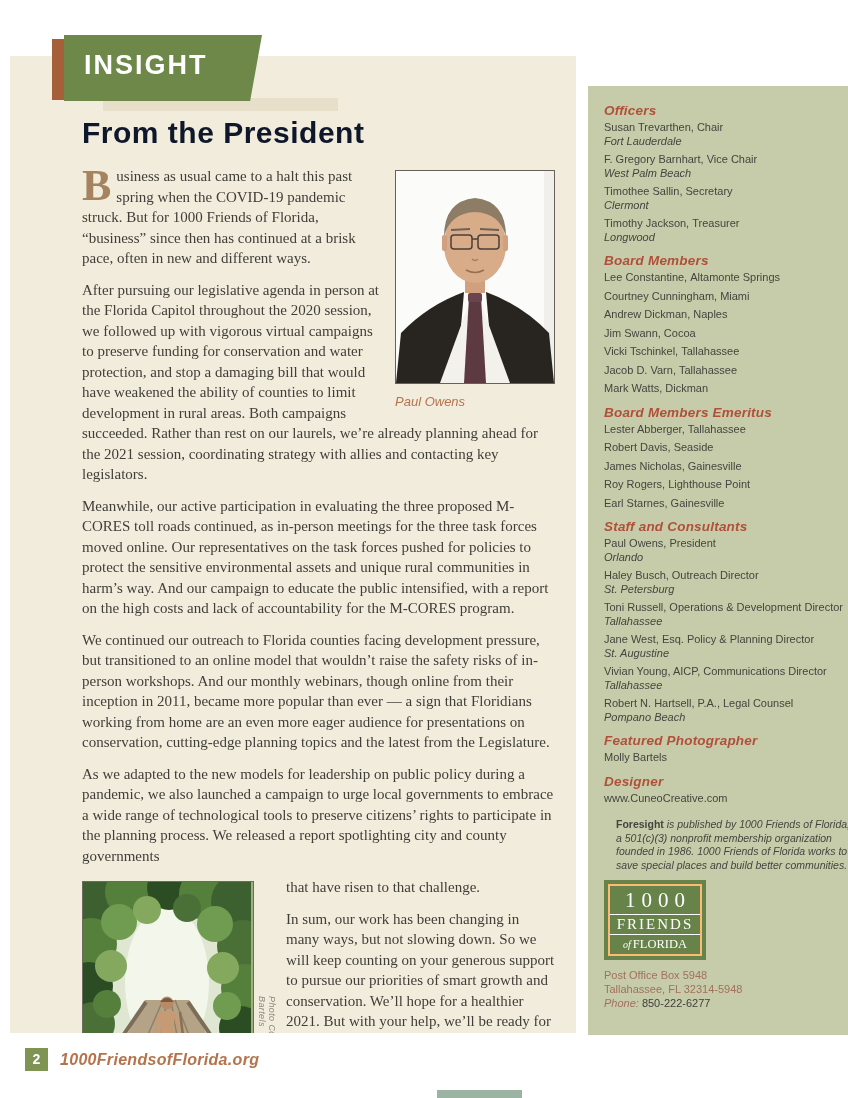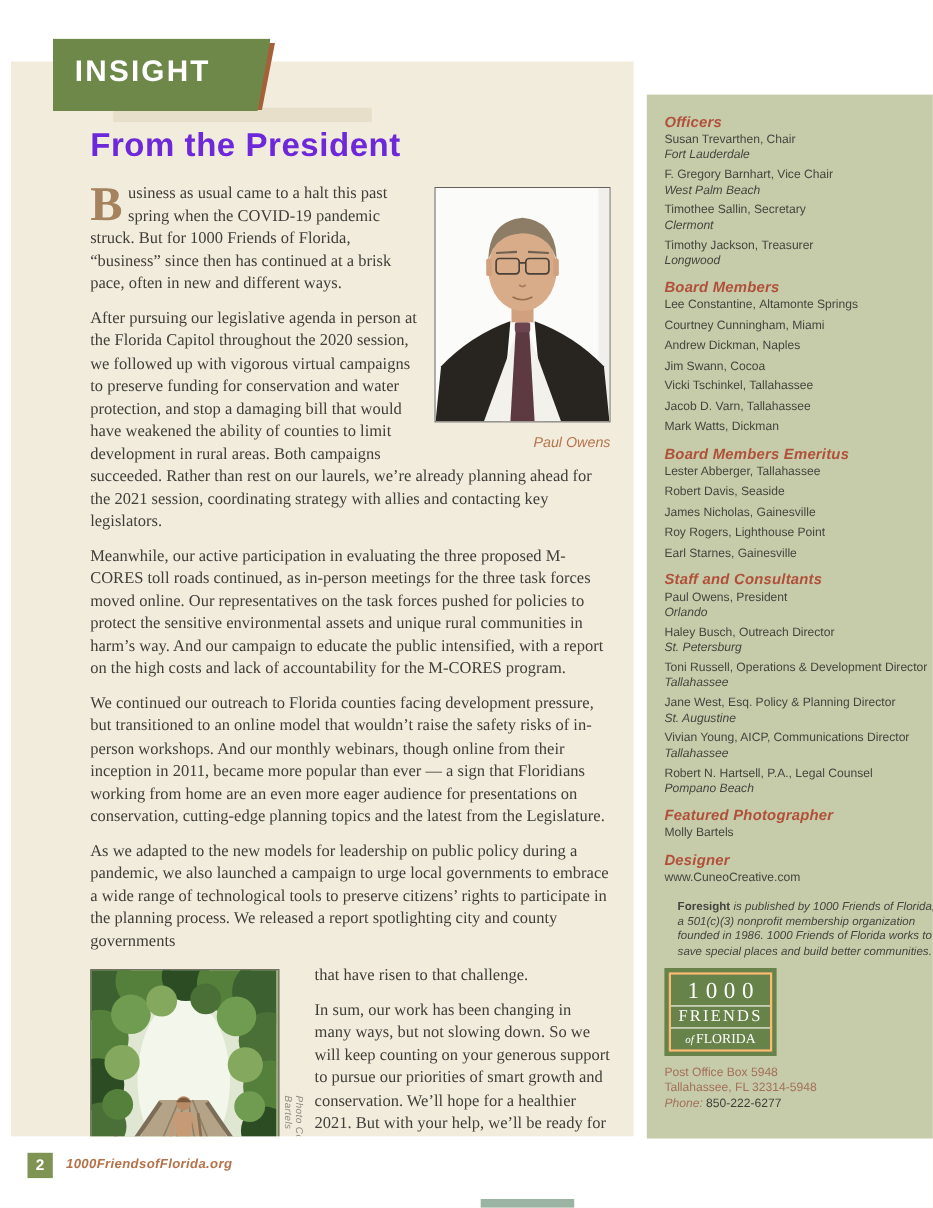--- a/index.html
+++ b/index.html
@@ -5,36 +5,36 @@
   html,body{margin:0;padding:0;}
   body{
     width:848px;height:1098px;position:relative;overflow:hidden;
     background:#ffffff;
     font-family:"Liberation Sans", sans-serif;
   }
   
   .banner-wrap{position:absolute;left:48px;top:35px;width:198px;height:63px;z-index:5;}
   .banner-under{position:absolute;left:4px;top:4px;width:198px;height:61px;
     background:#a5603a;clip-path:polygon(0 0,100% 0,94% 100%,0 100%);}
-  .banner-front{position:absolute;left:0;top:0;width:198px;height:66px;
+  .banner-front{position:absolute;left:16px;top:0;width:198px;height:66px;
     background:#6d8849;clip-path:polygon(0 0,100% 0,94% 100%,0 100%);
     color:#fff;font-weight:bold;font-size:27px;letter-spacing:2px;
     line-height:61px;padding-left:20px;box-sizing:border-box;}
   .banner-shade{position:absolute;left:55px;top:63px;width:235px;height:13px;background:#e7dfca;z-index:-1;}
   
   .main-area{position:absolute;left:10px;top:56px;width:566px;height:977px;
     background:#f2ecdc;overflow:hidden;}
   .content{padding:60px 21px 0 72px;box-sizing:border-box;}
-  .article-title{margin:0 0 16px 0;color:#6d28d9;font-size:30px;font-weight:bold;letter-spacing:.5px;}
+  .article-title{margin:0 0 16px 0;color:#0f172a;font-size:30px;font-weight:bold;letter-spacing:.5px;}
   .content p{margin:0 0 11px 0;color:#3f3e38;font-family:"Liberation Serif", serif;
     font-size:15px;line-height:20.5px;}
   .dropcap{float:left;font-family:"Liberation Serif", serif;font-weight:bold;
     font-size:44px;line-height:36px;color:#a5835f;margin:2px 5px 0 0;}
   
-  .portrait-box{float:right;width:160px;margin:4px 0 4px 14px;text-align:right;}
+  .portrait-box{float:right;width:160px;margin:4px 0 4px 14px;}
   .portrait-frame{border:1px solid #66625a;background:#fbfbfa;font-size:0;}
   .portrait-caption{margin-top:10px;color:#b5734c;font-style:italic;font-size:13px;}
   
   .paddle-box{float:left;width:192px;height:252px;margin:4px 12px 0 0;position:relative;}
   .paddle-frame{width:170px;border:1px solid #6f6a60;background:#9db07f;position:relative;font-size:0;}
   .paddle-credit{position:absolute;left:175px;top:115px;writing-mode:vertical-rl;
     font-size:9px;font-style:italic;color:#8b8b80;letter-spacing:.4px;}
   
   .sidebar{position:absolute;left:588px;top:86px;width:284px;height:949px;
     background:#c6cca9;box-sizing:border-box;padding:8px 14px 10px 16px;overflow:hidden;}
@@ -51,21 +51,21 @@
   .logo-friends{font-size:15px;letter-spacing:2px;border-bottom:1px solid #fff;padding:1px 0;}
   .logo-of{font-size:12.5px;padding:2px 0;}
   .logo-of i{font-size:10px;margin-right:2px;text-align:center;}
   .sb-addr{font-size:11px;line-height:14px;color:#a3705b;}
   .sb-row{font-size:11px;line-height:14.5px;color:#3f3f39;}
   .sb-label{color:#a3705b;font-style:italic;margin-right:3px;}
   
   .page-num{position:absolute;left:25px;top:1048px;width:23px;height:23px;background:#7f9352;
     color:#fff;text-align:center;line-height:23px;font-weight:bold;font-size:14px;}
   .footer-url{position:absolute;left:60px;top:1051px;color:#b5734c;font-style:italic;
-    font-weight:bold;font-size:12px;letter-spacing:.3px;}
+    font-weight:bold;font-size:16px;letter-spacing:.3px;}
   .bottom-strip{position:absolute;left:437px;top:1090px;width:85px;height:8px;background:#9ab3a3;}
 </style>
 </head>
 <body>
 
 <div class="banner-wrap">
   <div class="banner-shade"></div>
   <div class="banner-under"></div>
   <div class="banner-front">INSIGHT</div>
 </div>

